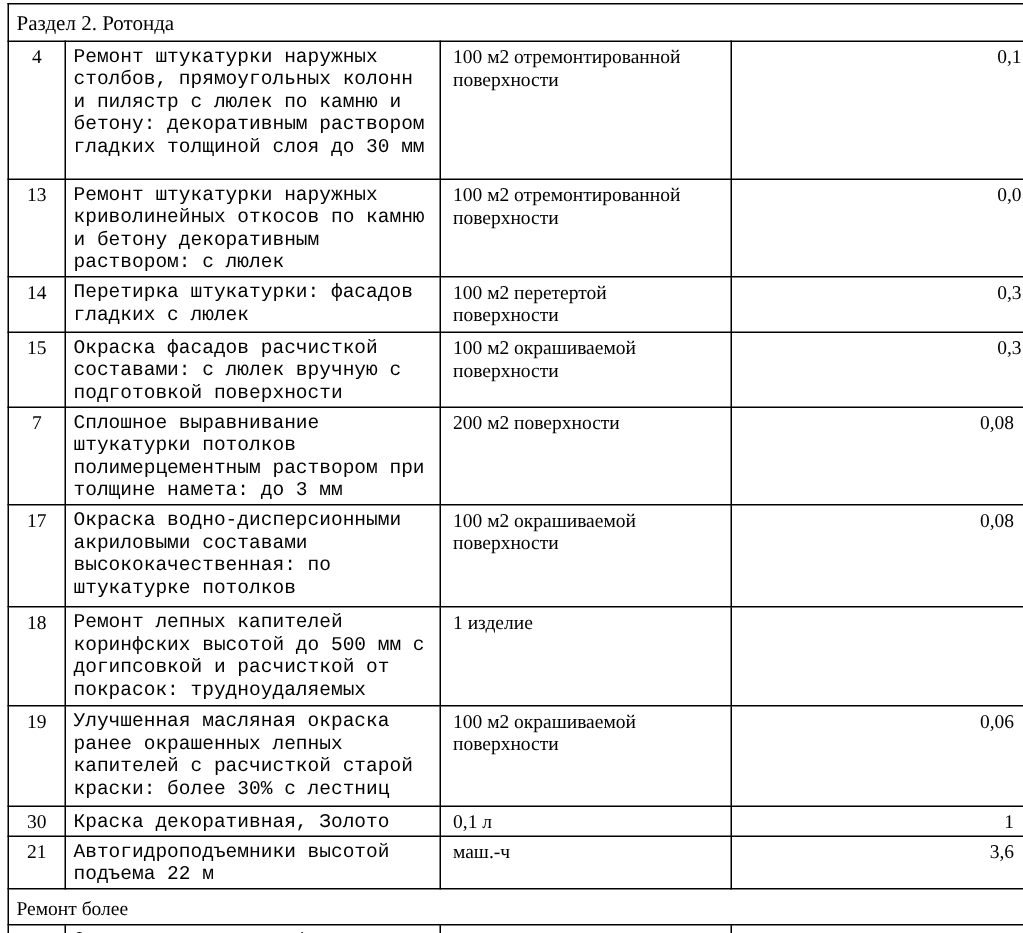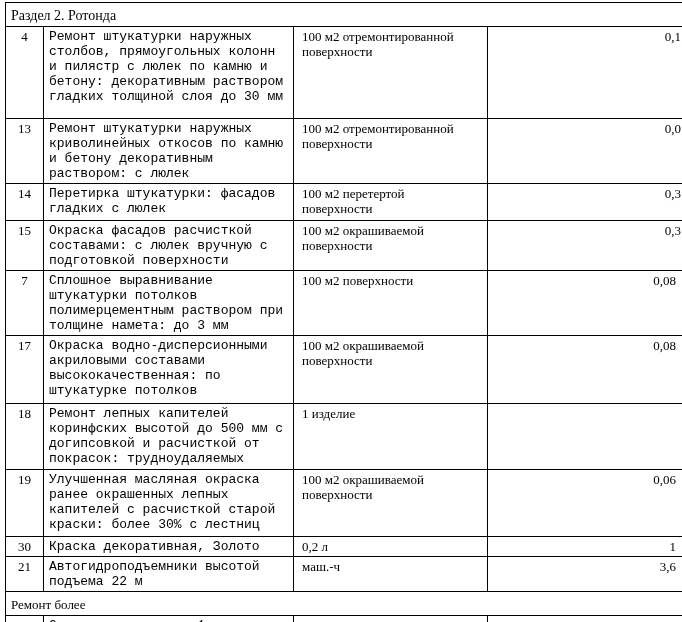--- a/index.html
+++ b/index.html
@@ -114,21 +114,21 @@
     <td class="desc">Окраска фасадов расчисткой составами: с люлек вручную с подготовкой поверхности</td>
     <td class="unit">100 м2 окрашиваемой поверхности</td>
     <td class="qty">
       <div class="qty-main">0,3</div>
 
     </td>
   </tr>
         <tr class="data-row" style="height: 53px;">
     <td class="num">7</td>
     <td class="desc">Сплошное выравнивание штукатурки потолков полимерцементным раствором при толщине намета: до 3 мм</td>
-    <td class="unit">100 м2 поверхности</td>
+    <td class="unit">200 м2 поверхности</td>
     <td class="qty">
       <div class="qty-main">0,08</div>
 
     </td>
   </tr>
         <tr class="data-row" style="height: 68px;">
     <td class="num">17</td>
     <td class="desc">Окраска водно-дисперсионными акриловыми составами высококачественная: по штукатурке потолков</td>
     <td class="unit">100 м2 окрашиваемой поверхности</td>
     <td class="qty">
@@ -150,21 +150,21 @@
     <td class="desc">Улучшенная масляная окраска ранее окрашенных лепных капителей с расчисткой старой краски: более 30% с лестниц</td>
     <td class="unit">100 м2 окрашиваемой поверхности</td>
     <td class="qty">
       <div class="qty-main">0,06</div>
 
     </td>
   </tr>
         <tr class="data-row" style="height: 20px;">
     <td class="num">30</td>
     <td class="desc">Краска декоративная, Золото</td>
-    <td class="unit">0,2 л</td>
+    <td class="unit">0,1 л</td>
     <td class="qty">
       <div class="qty-main">1</div>
 
     </td>
   </tr>
         <tr class="data-row" style="height: 29px;">
     <td class="num">21</td>
     <td class="desc">Автогидроподъемники высотой подъема 22 м</td>
     <td class="unit">маш.-ч</td>
     <td class="qty">

